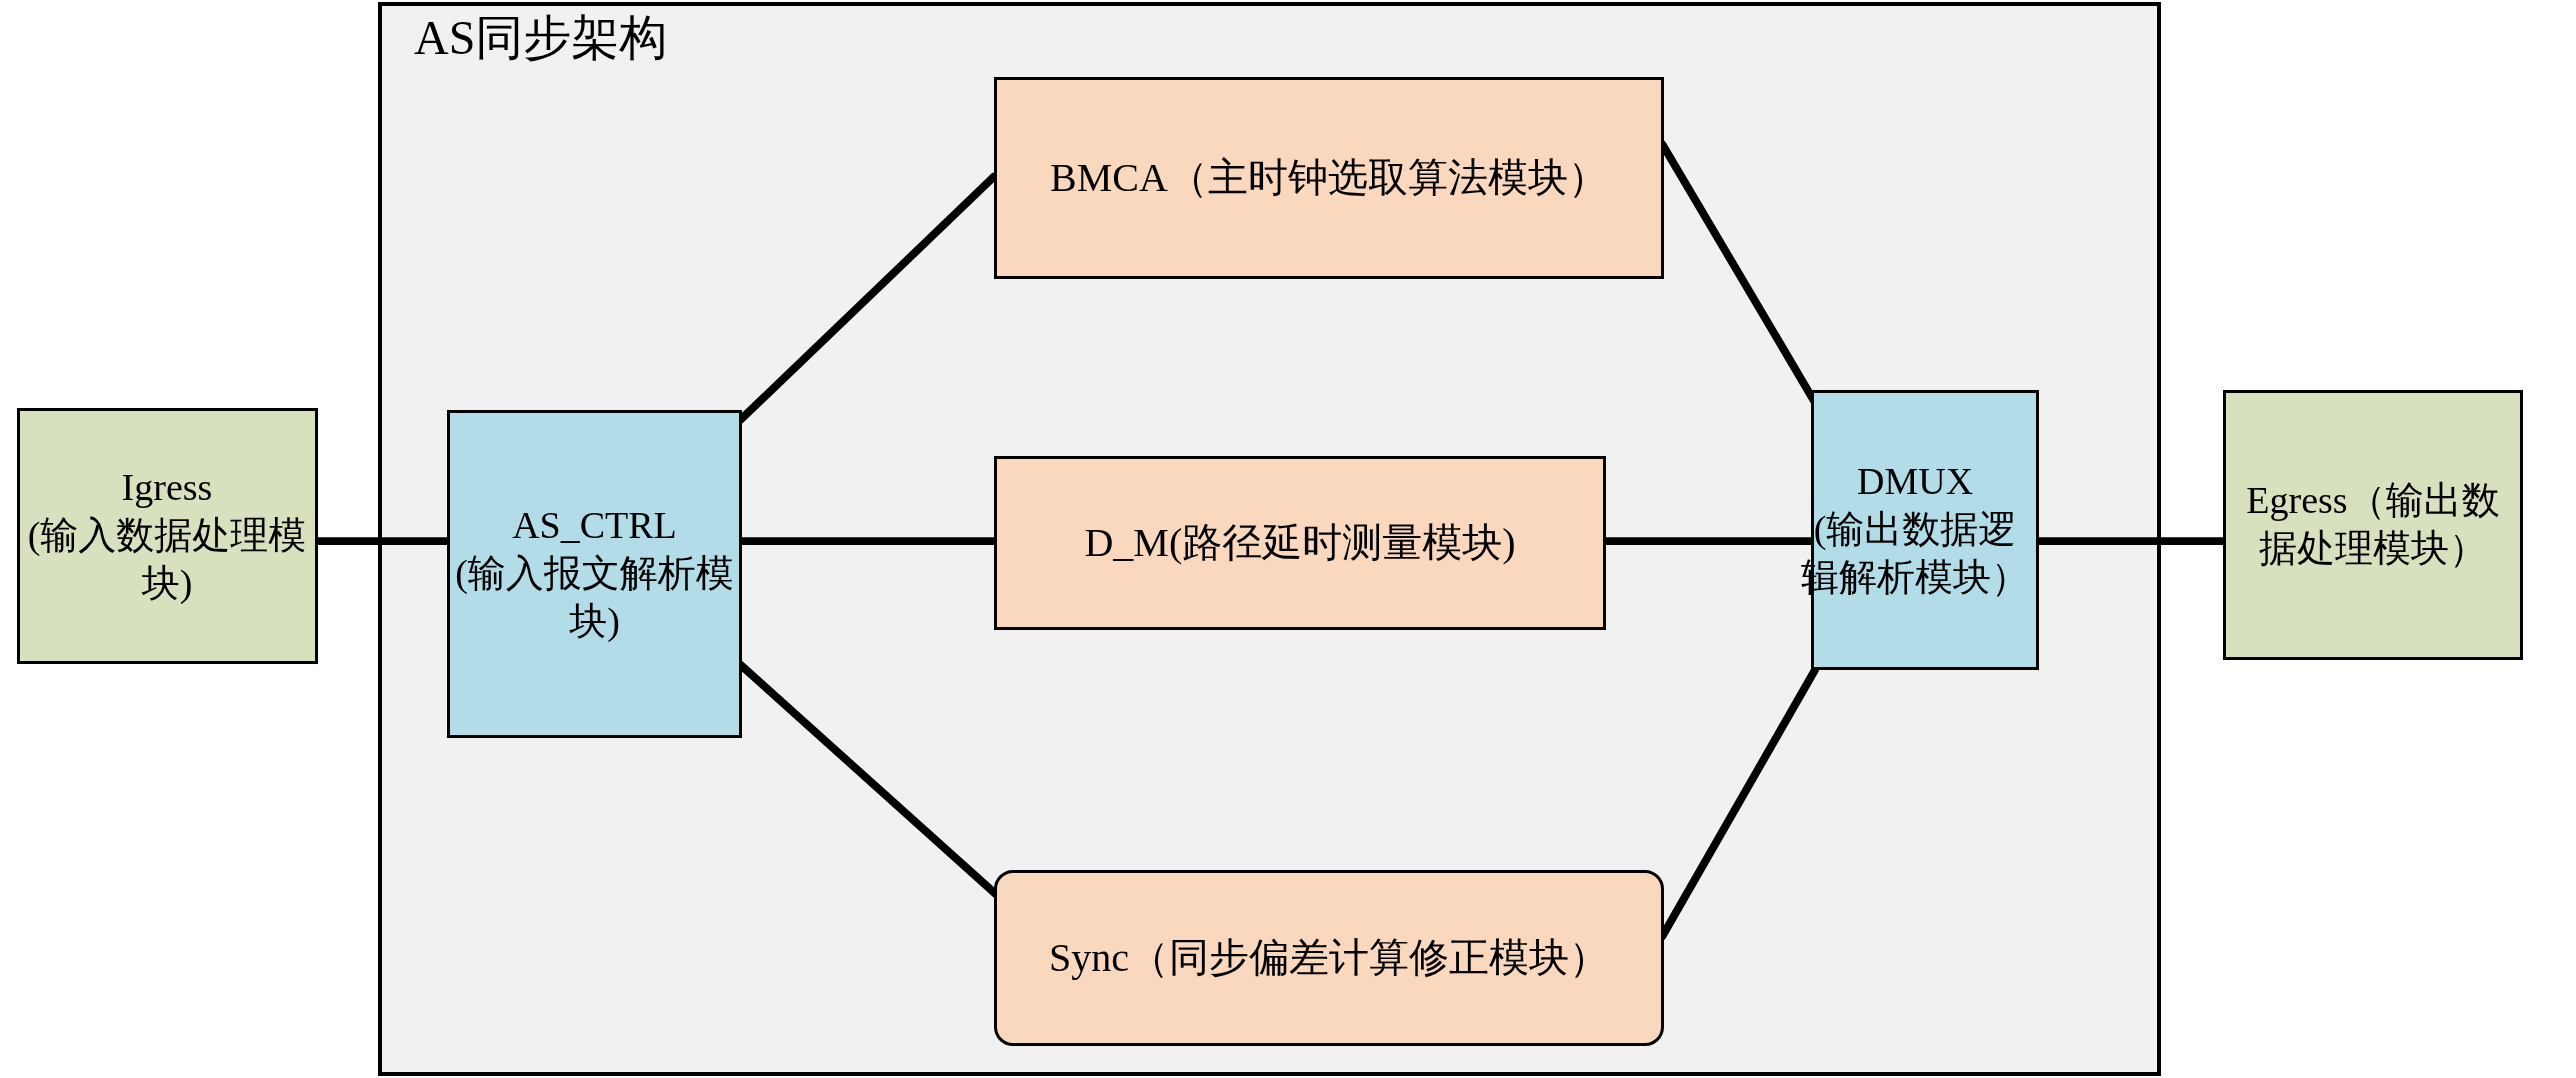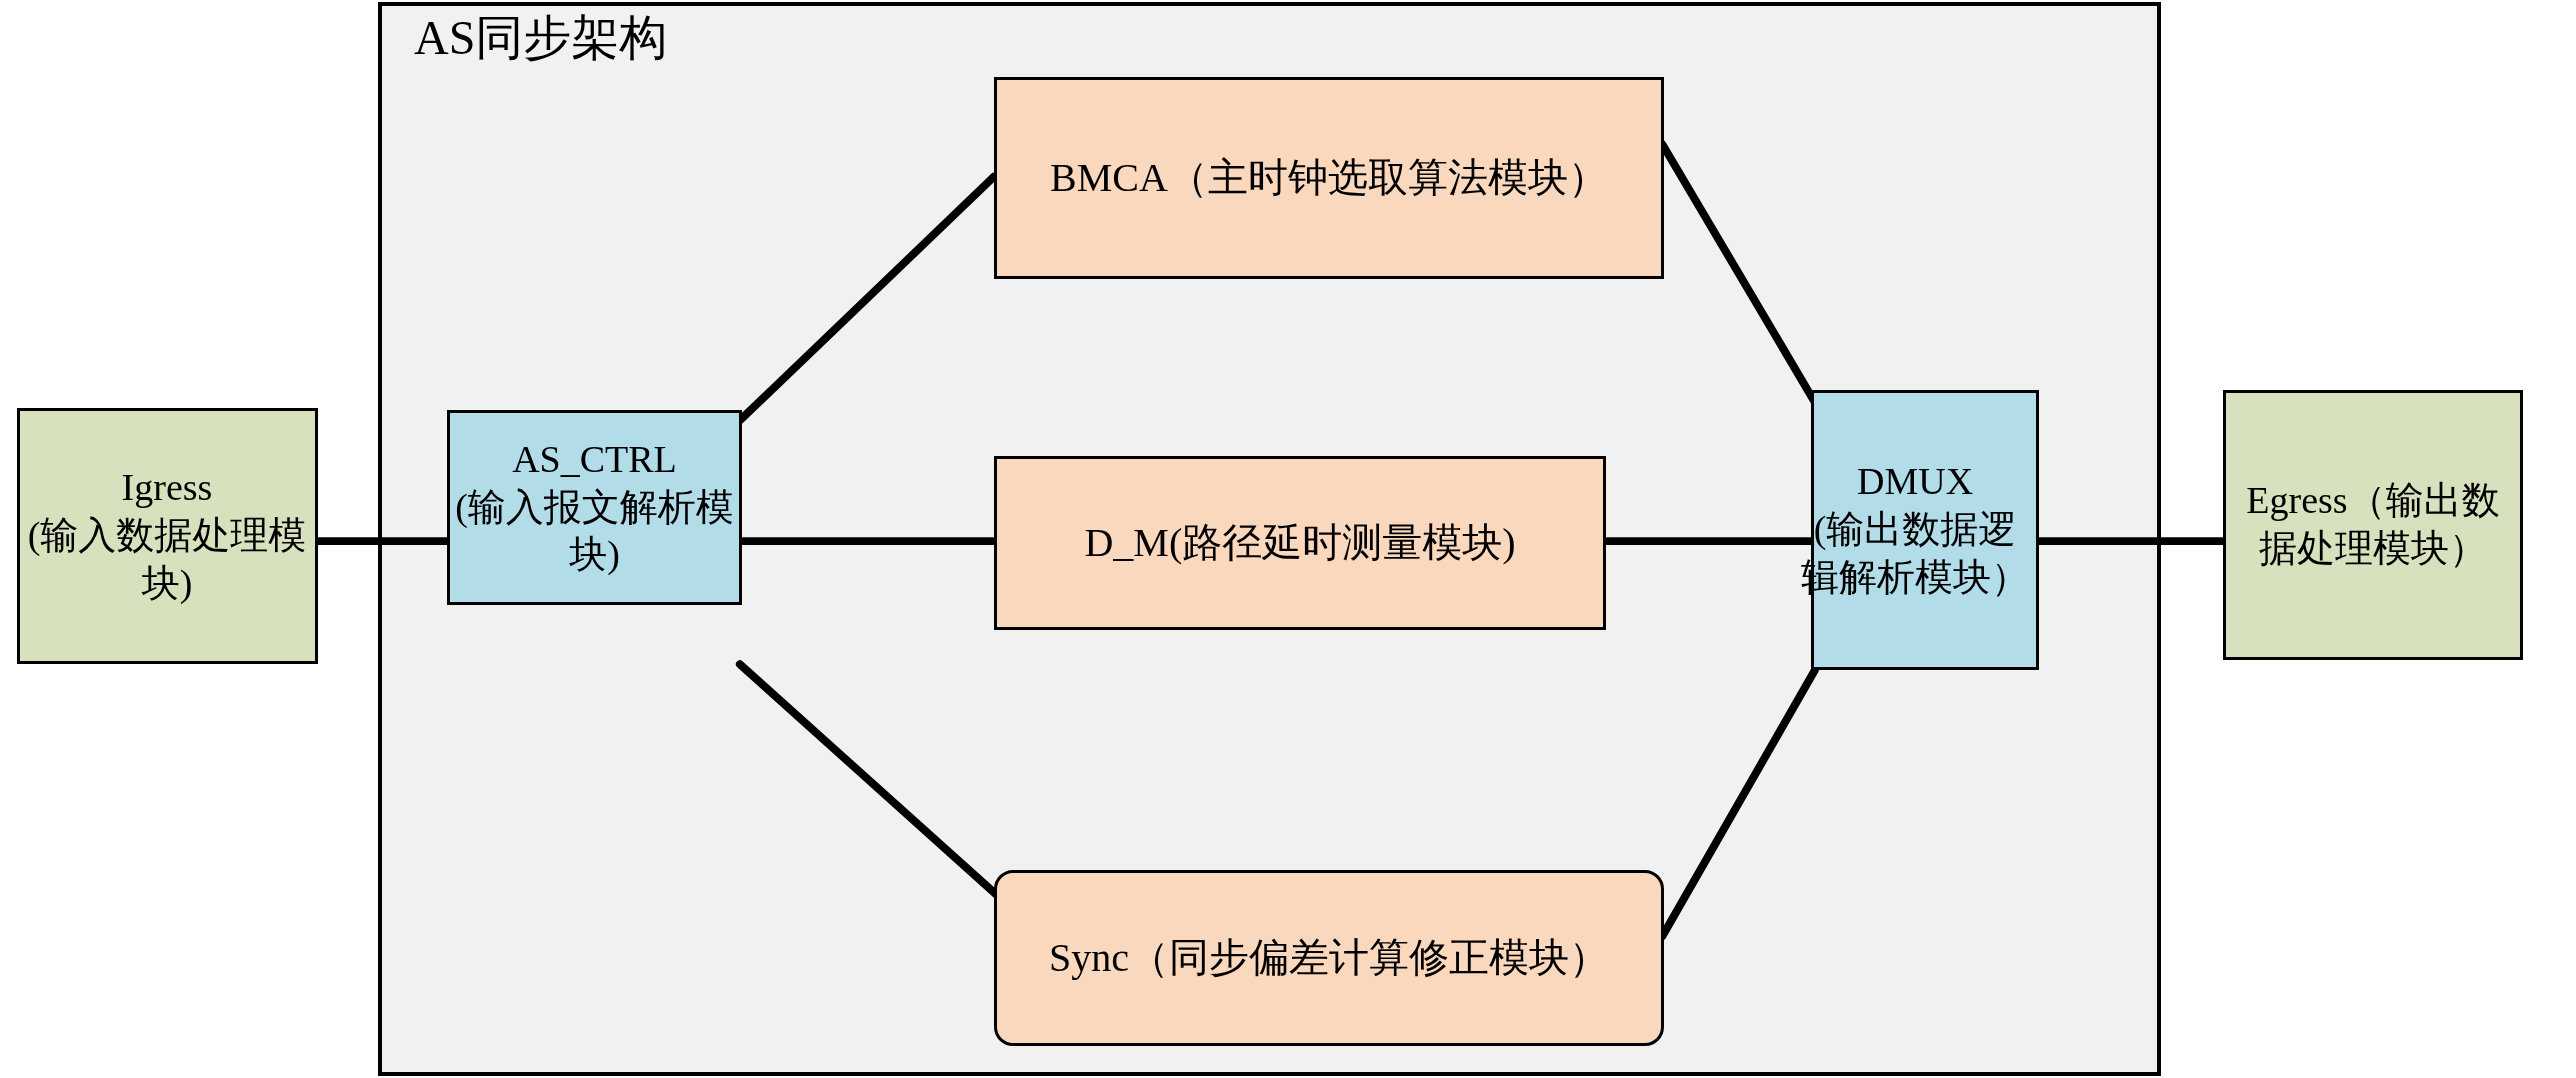--- a/index.html
+++ b/index.html
@@ -64,21 +64,21 @@
     width: 118%;
     margin-left: -9%;
   }
 
   .fill-green { background: #d8e1be; }
   .fill-blue  { background: #b3dce9; }
   .fill-peach { background: #f9d8be; }
 
   
   #node-igress  { left: 16.5px;   top: 408px;  width: 301px;  height: 256px;  font-size: 38px; }
-  #node-asctrl  { left: 447px;  top: 410px;  width: 295px;  height: 195px;  font-size: 38px; }
+  #node-asctrl  { left: 447px;  top: 410px;  width: 295px;  height: 328px;  font-size: 38px; }
   #node-bmca    { left: 994px; top: 43px;   width: 670px; height: 202px;  font-size: 40px; margin-top: 34px; }
   #node-dm      { left: 994px; top: 456px;  width: 612px; height: 174px;  font-size: 40px; }
   #node-sync    { left: 994px; top: 870px; width: 670px; height: 176px;  font-size: 40px; border-radius: 19px; }
   #node-dmux    { left: 1811px; top: 390px;  width: 228px;  height: 280px;  font-size: 38px; }
   #node-egress  { left: 2223px; top: 390px;  width: 300px;  height: 270px;  font-size: 38px; }
 
   
   #connectors {
     position: absolute;
     left: 0;

